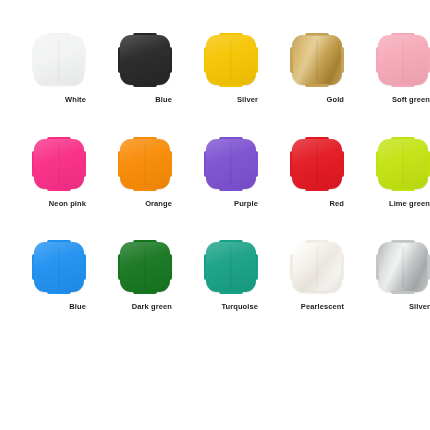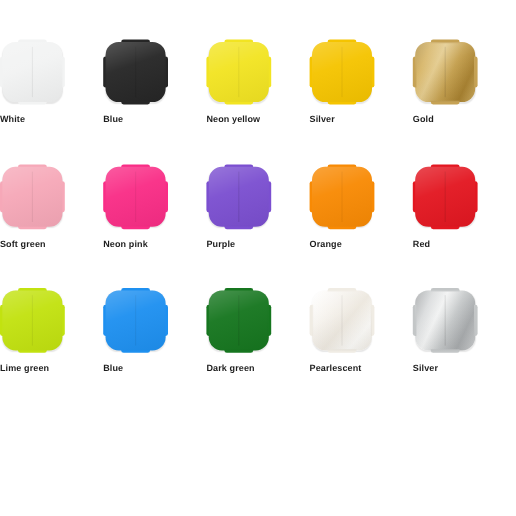--- a/index.html
+++ b/index.html
@@ -26,21 +26,21 @@
     width: 430px;
     display: grid;
     grid-template-columns: repeat(5, 86px);
     justify-content: center;
     row-gap: 33px;
   }
   .cell {
     width: 86px;
     display: flex;
     flex-direction: column;
-    align-items: flex-start;
+    align-items: flex-end;
   }
   .swatch-wrap {
     width: 54px;
     height: 54px;
     position: relative;
     display: flex;
     align-items: center;
     justify-content: center;
   }
   
@@ -143,33 +143,20 @@
             <span class="nub nub-l" style="background: rgb(38, 38, 38);"></span>
             <span class="nub nub-r" style="background: rgb(38, 38, 38);"></span>
             <span class="seam"></span>
             <span class="sheen"></span>
           </div>
         </div>
         <div class="label">Blue</div>
       </div>
       <div class="cell">
         <div class="swatch-wrap">
-          <div class="swatch" style="background: rgb(242, 228, 34);">
-            <span class="nub nub-t" style="background: rgb(242, 228, 34);"></span>
-            <span class="nub nub-b" style="background: rgb(242, 228, 34);"></span>
-            <span class="nub nub-l" style="background: rgb(242, 228, 34);"></span>
-            <span class="nub nub-r" style="background: rgb(242, 228, 34);"></span>
-            <span class="seam seam-light"></span>
-            <span class="sheen"></span>
-          </div>
-        </div>
-        <div class="label">Neon yellow</div>
-      </div>
-      <div class="cell">
-        <div class="swatch-wrap">
           <div class="swatch" style="background: rgb(245, 196, 0);">
             <span class="nub nub-t" style="background: rgb(245, 196, 0);"></span>
             <span class="nub nub-b" style="background: rgb(245, 196, 0);"></span>
             <span class="nub nub-l" style="background: rgb(245, 196, 0);"></span>
             <span class="nub nub-r" style="background: rgb(245, 196, 0);"></span>
             <span class="seam seam-light"></span>
             <span class="sheen"></span>
           </div>
         </div>
         <div class="label">Silver</div>
@@ -208,46 +195,46 @@
             <span class="nub nub-l" style="background: rgb(249, 45, 134);"></span>
             <span class="nub nub-r" style="background: rgb(249, 45, 134);"></span>
             <span class="seam seam-light"></span>
             <span class="sheen"></span>
           </div>
         </div>
         <div class="label">Neon pink</div>
       </div>
       <div class="cell">
         <div class="swatch-wrap">
+          <div class="swatch" style="background: rgb(248, 138, 4);">
+            <span class="nub nub-t" style="background: rgb(248, 138, 4);"></span>
+            <span class="nub nub-b" style="background: rgb(248, 138, 4);"></span>
+            <span class="nub nub-l" style="background: rgb(248, 138, 4);"></span>
+            <span class="nub nub-r" style="background: rgb(248, 138, 4);"></span>
+            <span class="seam seam-light"></span>
+            <span class="sheen"></span>
+          </div>
+        </div>
+        <div class="label">Orange</div>
+      </div>
+      <div class="cell">
+        <div class="swatch-wrap">
           <div class="swatch" style="background: rgb(123, 79, 208);">
             <span class="nub nub-t" style="background: rgb(123, 79, 208);"></span>
             <span class="nub nub-b" style="background: rgb(123, 79, 208);"></span>
             <span class="nub nub-l" style="background: rgb(123, 79, 208);"></span>
             <span class="nub nub-r" style="background: rgb(123, 79, 208);"></span>
             <span class="seam"></span>
             <span class="sheen"></span>
           </div>
         </div>
         <div class="label">Purple</div>
       </div>
       <div class="cell">
         <div class="swatch-wrap">
-          <div class="swatch" style="background: rgb(248, 138, 4);">
-            <span class="nub nub-t" style="background: rgb(248, 138, 4);"></span>
-            <span class="nub nub-b" style="background: rgb(248, 138, 4);"></span>
-            <span class="nub nub-l" style="background: rgb(248, 138, 4);"></span>
-            <span class="nub nub-r" style="background: rgb(248, 138, 4);"></span>
-            <span class="seam seam-light"></span>
-            <span class="sheen"></span>
-          </div>
-        </div>
-        <div class="label">Orange</div>
-      </div>
-      <div class="cell">
-        <div class="swatch-wrap">
           <div class="swatch" style="background: rgb(227, 23, 33);">
             <span class="nub nub-t" style="background: rgb(227, 23, 33);"></span>
             <span class="nub nub-b" style="background: rgb(227, 23, 33);"></span>
             <span class="nub nub-l" style="background: rgb(227, 23, 33);"></span>
             <span class="nub nub-r" style="background: rgb(227, 23, 33);"></span>
             <span class="seam"></span>
             <span class="sheen"></span>
           </div>
         </div>
         <div class="label">Red</div>
@@ -286,20 +273,33 @@
             <span class="nub nub-l" style="background: rgb(22, 118, 31);"></span>
             <span class="nub nub-r" style="background: rgb(22, 118, 31);"></span>
             <span class="seam"></span>
             <span class="sheen"></span>
           </div>
         </div>
         <div class="label">Dark green</div>
       </div>
       <div class="cell">
         <div class="swatch-wrap">
+          <div class="swatch" style="background: rgb(23, 160, 133);">
+            <span class="nub nub-t" style="background: rgb(23, 160, 133);"></span>
+            <span class="nub nub-b" style="background: rgb(23, 160, 133);"></span>
+            <span class="nub nub-l" style="background: rgb(23, 160, 133);"></span>
+            <span class="nub nub-r" style="background: rgb(23, 160, 133);"></span>
+            <span class="seam"></span>
+            <span class="sheen"></span>
+          </div>
+        </div>
+        <div class="label">Turquoise</div>
+      </div>
+      <div class="cell">
+        <div class="swatch-wrap">
           <div class="swatch" style="background: linear-gradient(130deg, rgb(255, 255, 255) 0%, rgb(246, 243, 238) 30%, rgb(236, 231, 222) 55%, rgb(251, 250, 247) 78%, rgb(239, 235, 227) 100%);">
             <span class="nub nub-t" style="background: rgb(240, 236, 228);"></span>
             <span class="nub nub-b" style="background: rgb(240, 236, 228);"></span>
             <span class="nub nub-l" style="background: rgb(240, 236, 228);"></span>
             <span class="nub nub-r" style="background: rgb(240, 236, 228);"></span>
             <span class="seam seam-light"></span>
             <span class="sheen"></span>
           </div>
         </div>
         <div class="label">Pearlescent</div>

